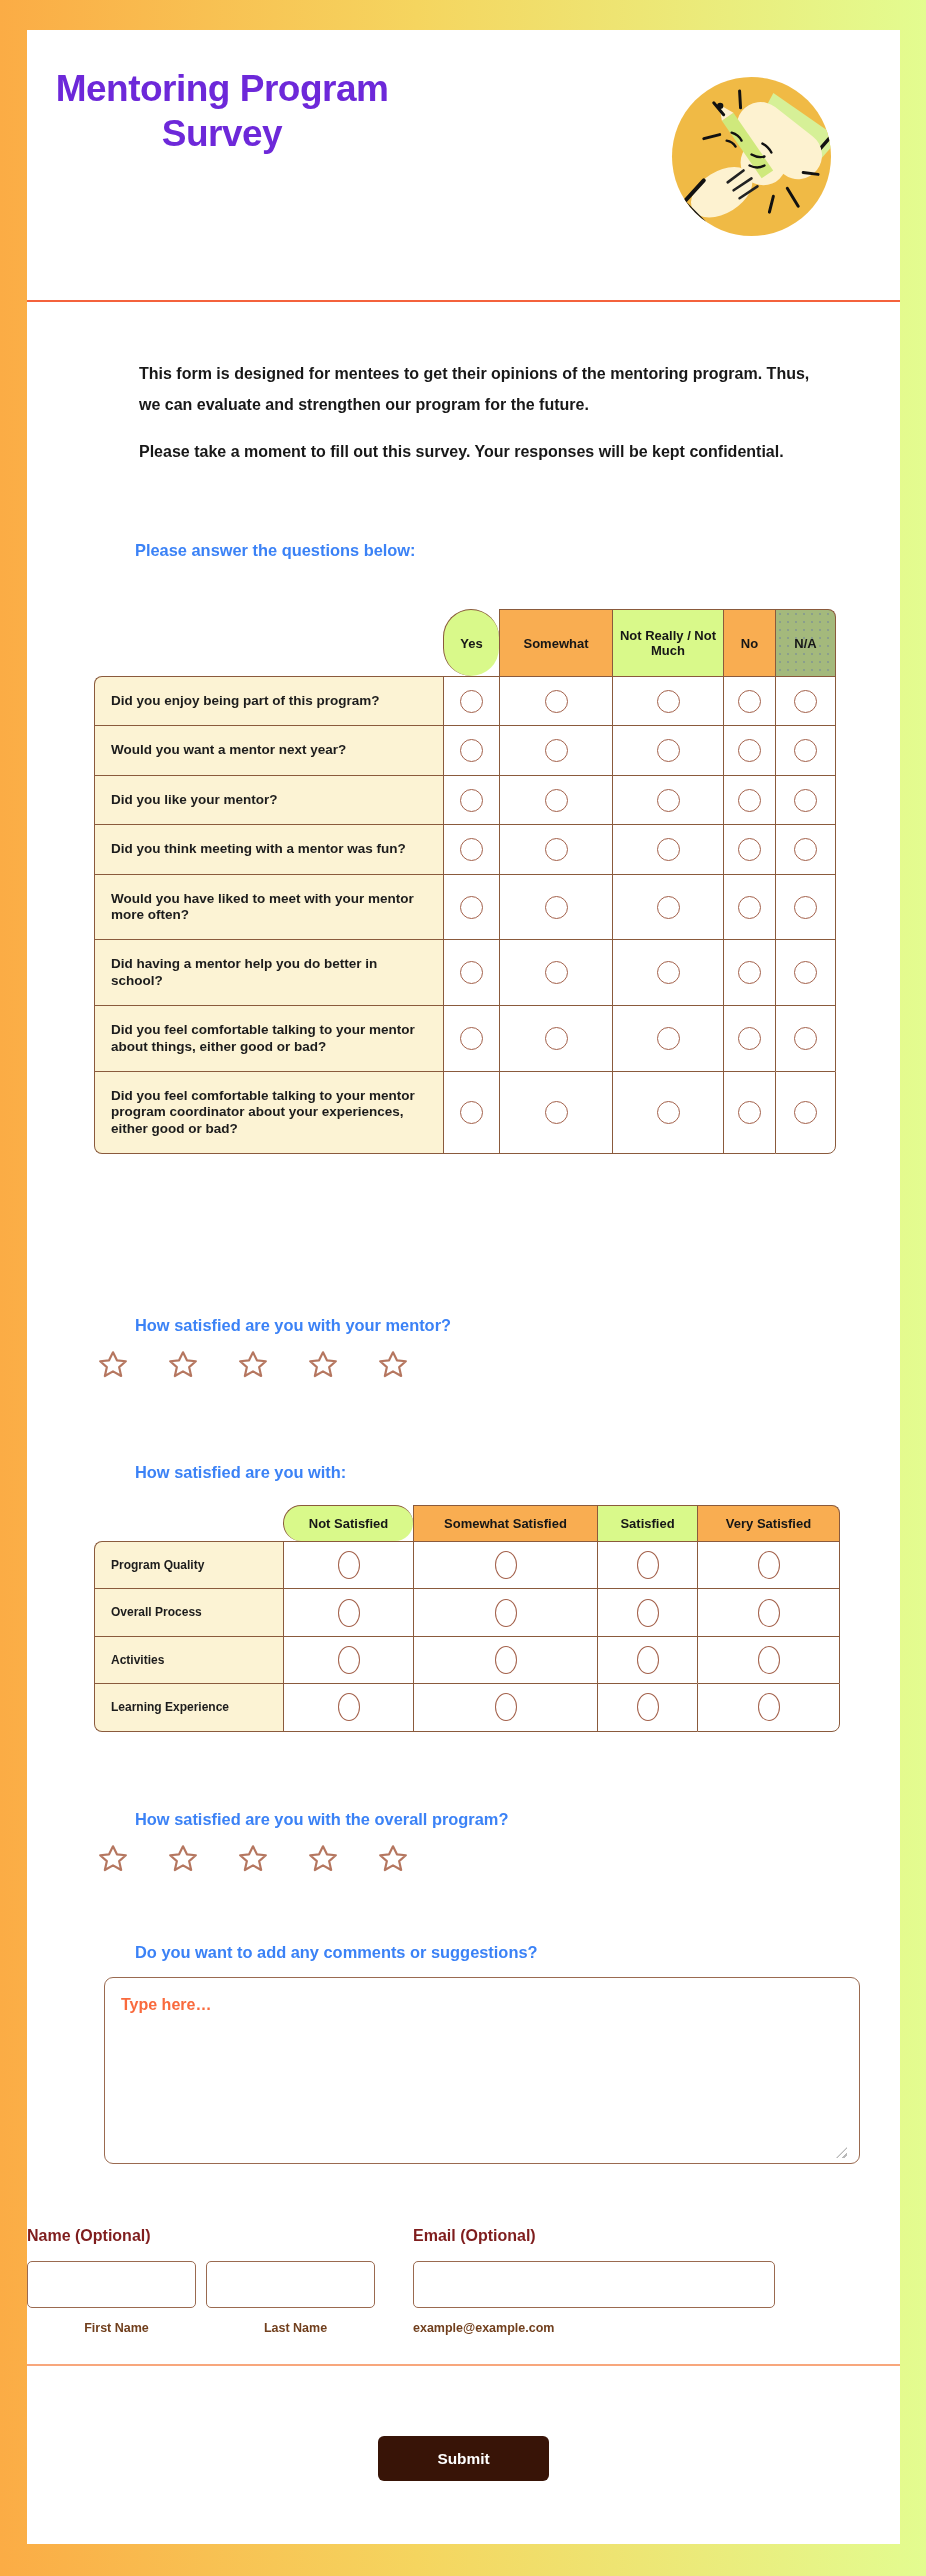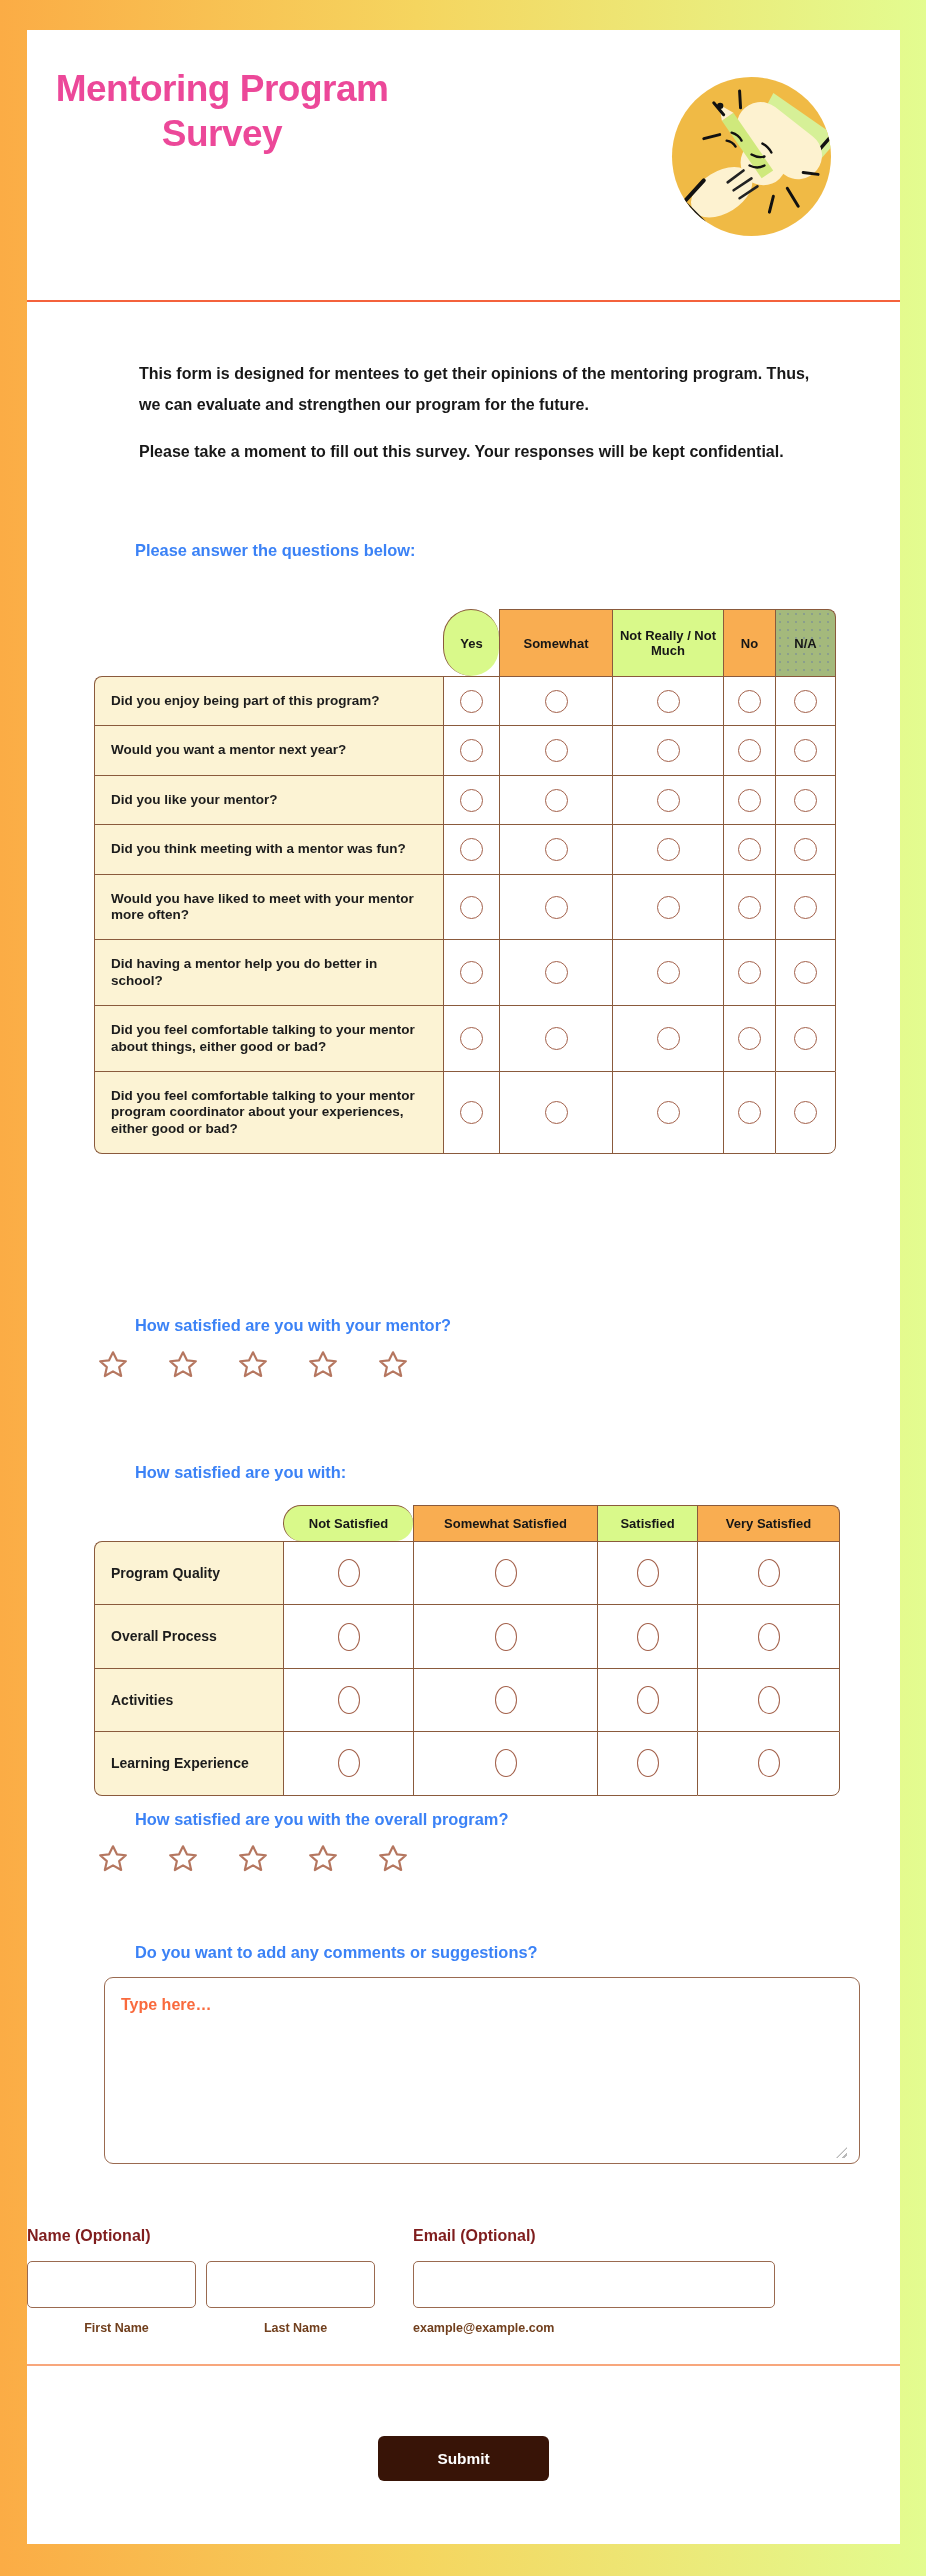--- a/index.html
+++ b/index.html
@@ -12,21 +12,21 @@
   .card {
     position:absolute; left:27px; top:30px; width:873px; height:2514px;
     background:#ffffff;
   }
   section { position:absolute; left:0; right:0; }
 
   
   .header { top:0; height:272px; border-bottom:2px solid #f4623c; }
   .title {
     position:absolute; left:23px; top:36px; width:344px;
-    font-size:37px; line-height:45px; font-weight:bold; color:#ec4899;
+    font-size:37px; line-height:45px; font-weight:bold; color:#6d28d9;
     text-align:center; letter-spacing:-0.5px;
   }
   .hero-icon { position:absolute; left:643px; top:45px; }
 
   
   .intro { top:328px; padding:0 80px 0 68px;margin-left:44px; }
   .intro p { font-size:16px; line-height:31px; font-weight:bold; color:#181818; }
   .intro p + p { margin-top:16px; }
 
   .q-heading { font-size:16.4px; font-weight:bold; color:#3b82f6; padding-left:108px; }
@@ -43,21 +43,21 @@
   .matrix th.spacer { border:none; background:transparent; }
   .matrix th {
     font-size:13px; font-weight:bold; color:#161616; text-align:center;
     padding:18px 6px; vertical-align:middle;
   }
   .m2 th { padding:10px 6px; }
   .matrix td.label {
     background:#fcf3d4; font-size:13.5px; line-height:16.4px; font-weight:bold;
     color:#1c1c1c; padding:16px 16px; vertical-align:middle;
   }
-  .m2 td.label { font-size:14px; padding:23px 16px;margin-top:16px; }
+  .m2 td.label { font-size:12px; padding:15px 16px;margin-top:16px; }
   .matrix td.cell { background:#fff; text-align:center; vertical-align:middle; }
   th.green { background:#d9f98a; }
   th.orange { background:#f9ad51; }
   th.sage  {
     background-color:#a4b97c;
     background-image:radial-gradient(rgba(90,110,170,0.35) 1px, transparent 1.2px);
     background-size:8px 8px;
   }
   th.tl { border-top-left-radius:8px;border-radius:28px; }
   th.trr { border-top-right-radius:8px; }

